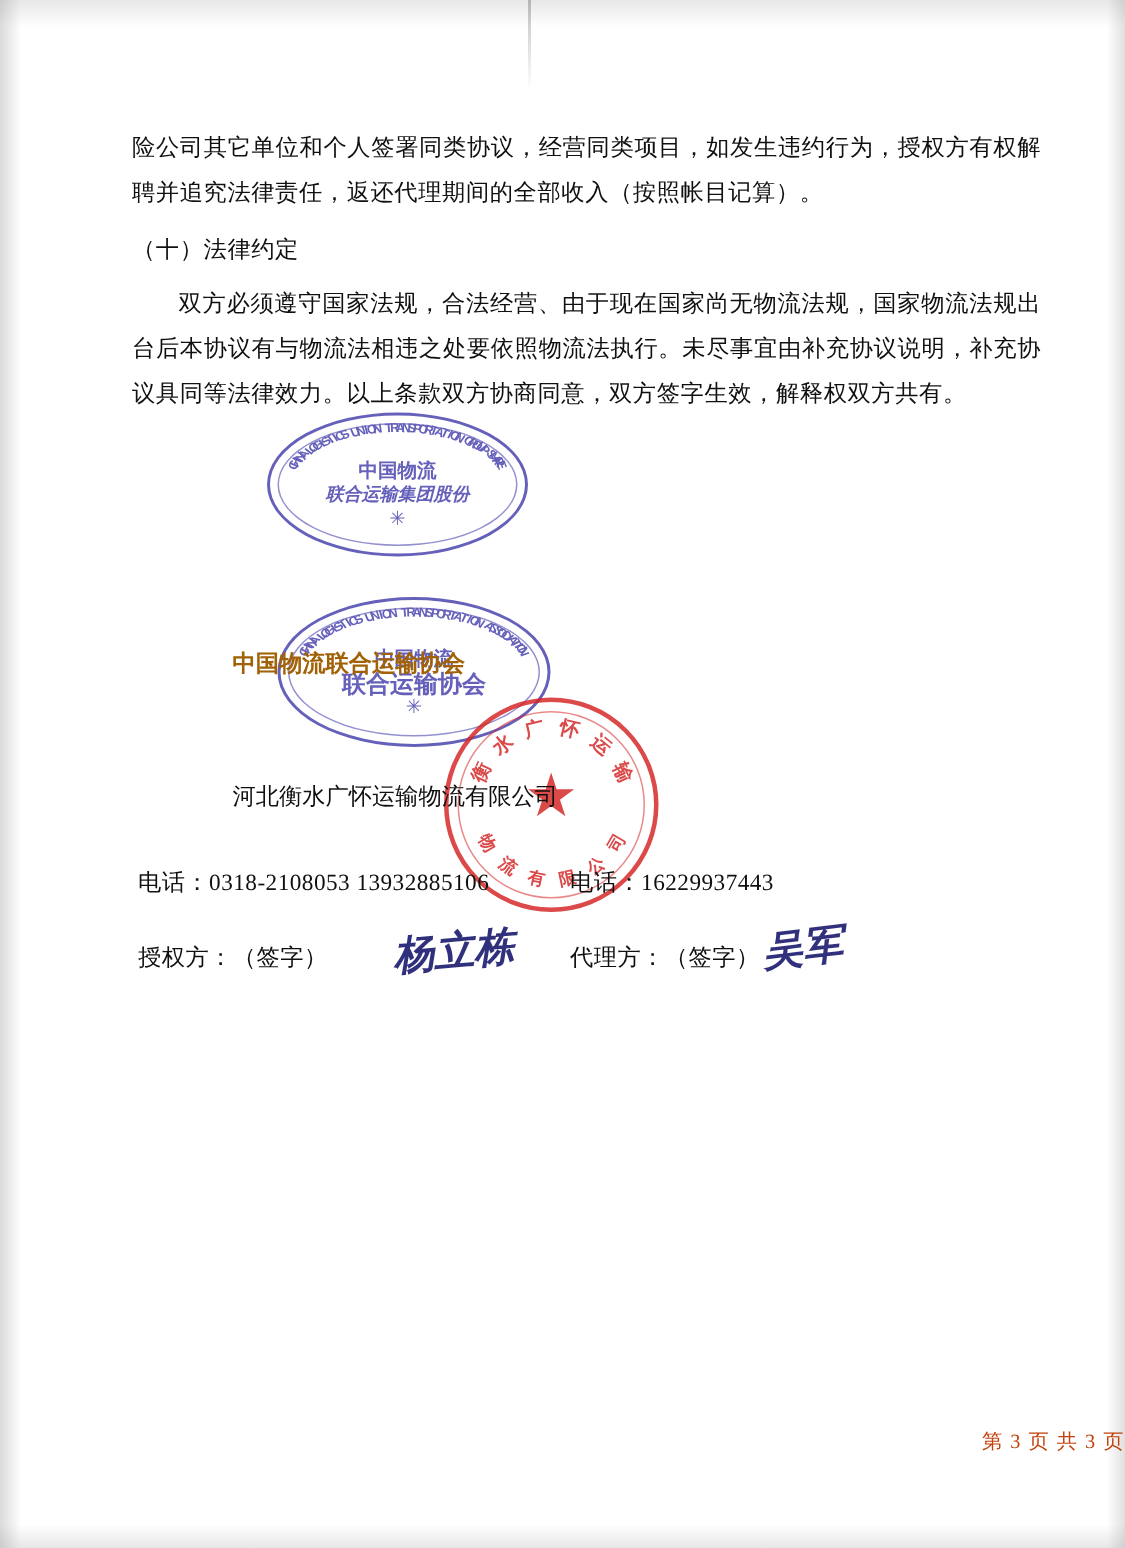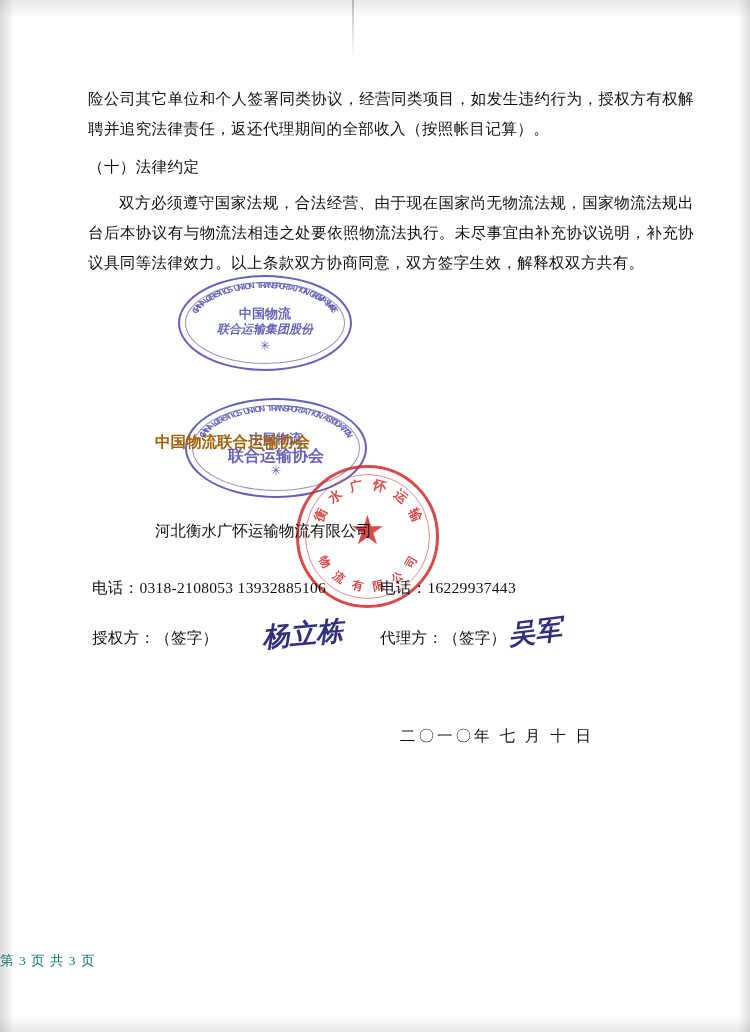--- a/index.html
+++ b/index.html
@@ -186,23 +186,23 @@
     font-style: italic;
     opacity: 0.9;
     white-space: nowrap;
   }
 
   .footer {
     position: absolute;
     left: 0;
     right: 0;
     top: 952px;
-    text-align: left;
+    text-align: right;
     font-size: 13.5px;
-    color: #0f766e;
+    color: #c2410c;
     letter-spacing: 1px;
   }
   .date-line {
     position: absolute;
     left: 400px;
     top: 726px;
     font-size: 15.5px;
     color: #101010;
     letter-spacing: 3px;
   }
@@ -376,17 +376,16 @@
   </div>
 
   <div class="sig-row" style="position:absolute; left:92px; top:628px; width:606px; height:30px;">
     <span class="col-left">授权方：（签字）</span>
     <span class="col-right-wide">代理方：（签字）</span>
   </div>
   <span class="handwriting" style="left:262px; top:616px; font-size:27px; transform:rotate(-5deg);">杨立栋</span>
   <span class="handwriting" style="left:508px; top:614px; font-size:27px; transform:rotate(-7deg);">吴军</span>
 
 
-  <div class="date-line">二〇一〇年 七 月 十 日</div>
 
   <div class="footer">第 3 页 共 3 页</div>
 
 </div>
 
 </body></html>

